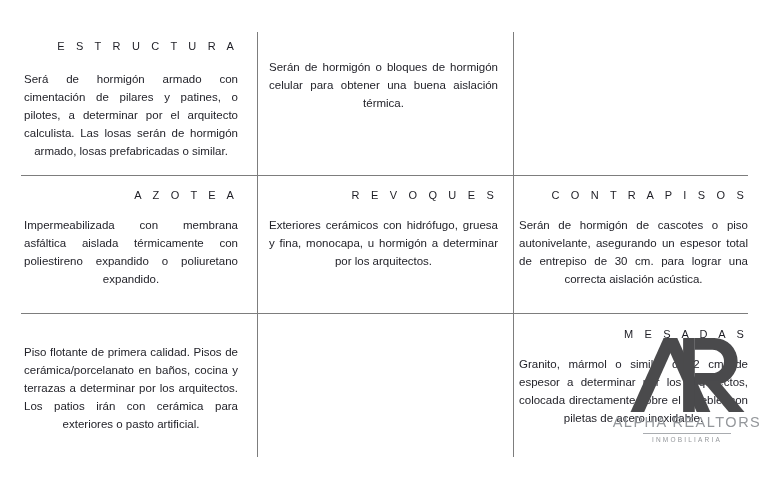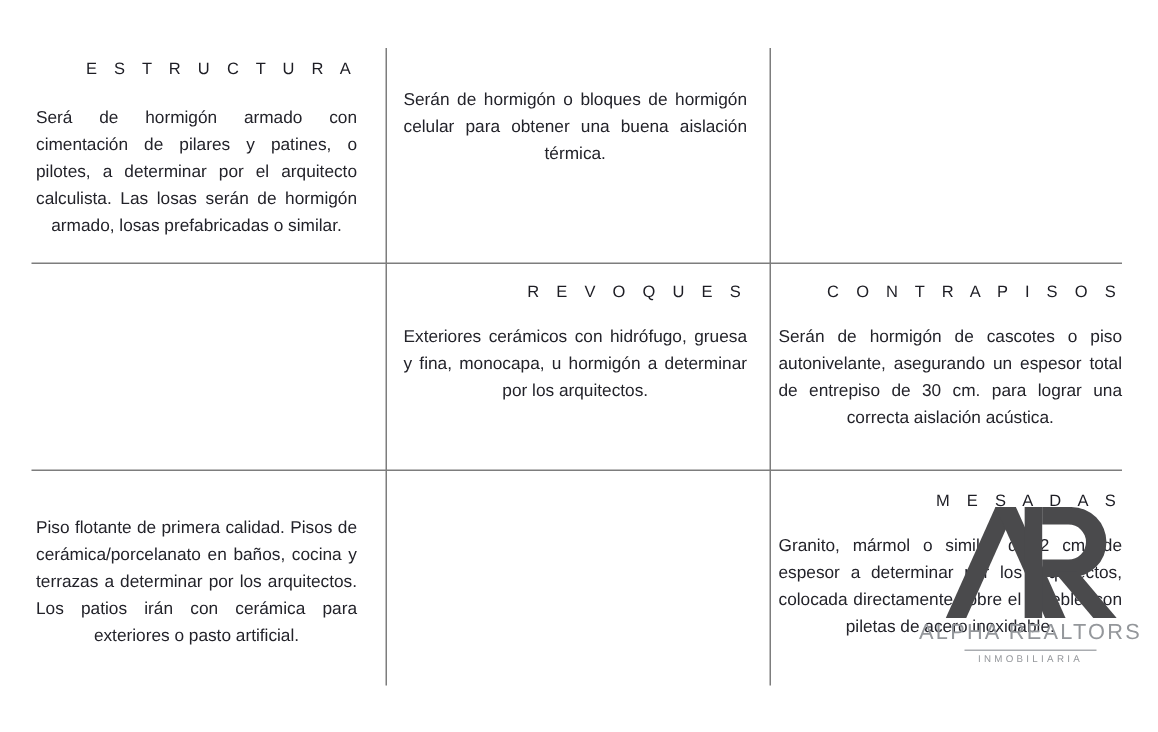--- a/index.html
+++ b/index.html
@@ -120,20 +120,25 @@
 
   </div>
   <div class="cell c2 r1">
     <p>Serán de hormigón o bloques de hormigón celular para obtener una buena aislación térmica.</p>
 
   </div>
   <div class="cell c3 r1">
 
   </div>
 
+  <div class="cell c1 r2">
+    <h2>A Z O T E A</h2>
+    <p>Impermeabilizada con membrana asfáltica aislada térmicamente con poliestireno expandido o poliuretano expandido.</p>
+
+  </div>
   <div class="cell c2 r2">
     <h2>R E V O Q U E S</h2>
     <p>Exteriores cerámicos con hidrófugo, gruesa y fina, monocapa, u hormigón a determinar por los arquitectos.</p>
   </div>
   <div class="cell c3 r2">
     <h2>C O N T R A P I S O S</h2>
     <p>Serán de hormigón de cascotes o piso autonivelante, asegurando un espesor total de entrepiso de 30 cm. para lograr una correcta aislación acústica.</p>
 
   </div>
 

